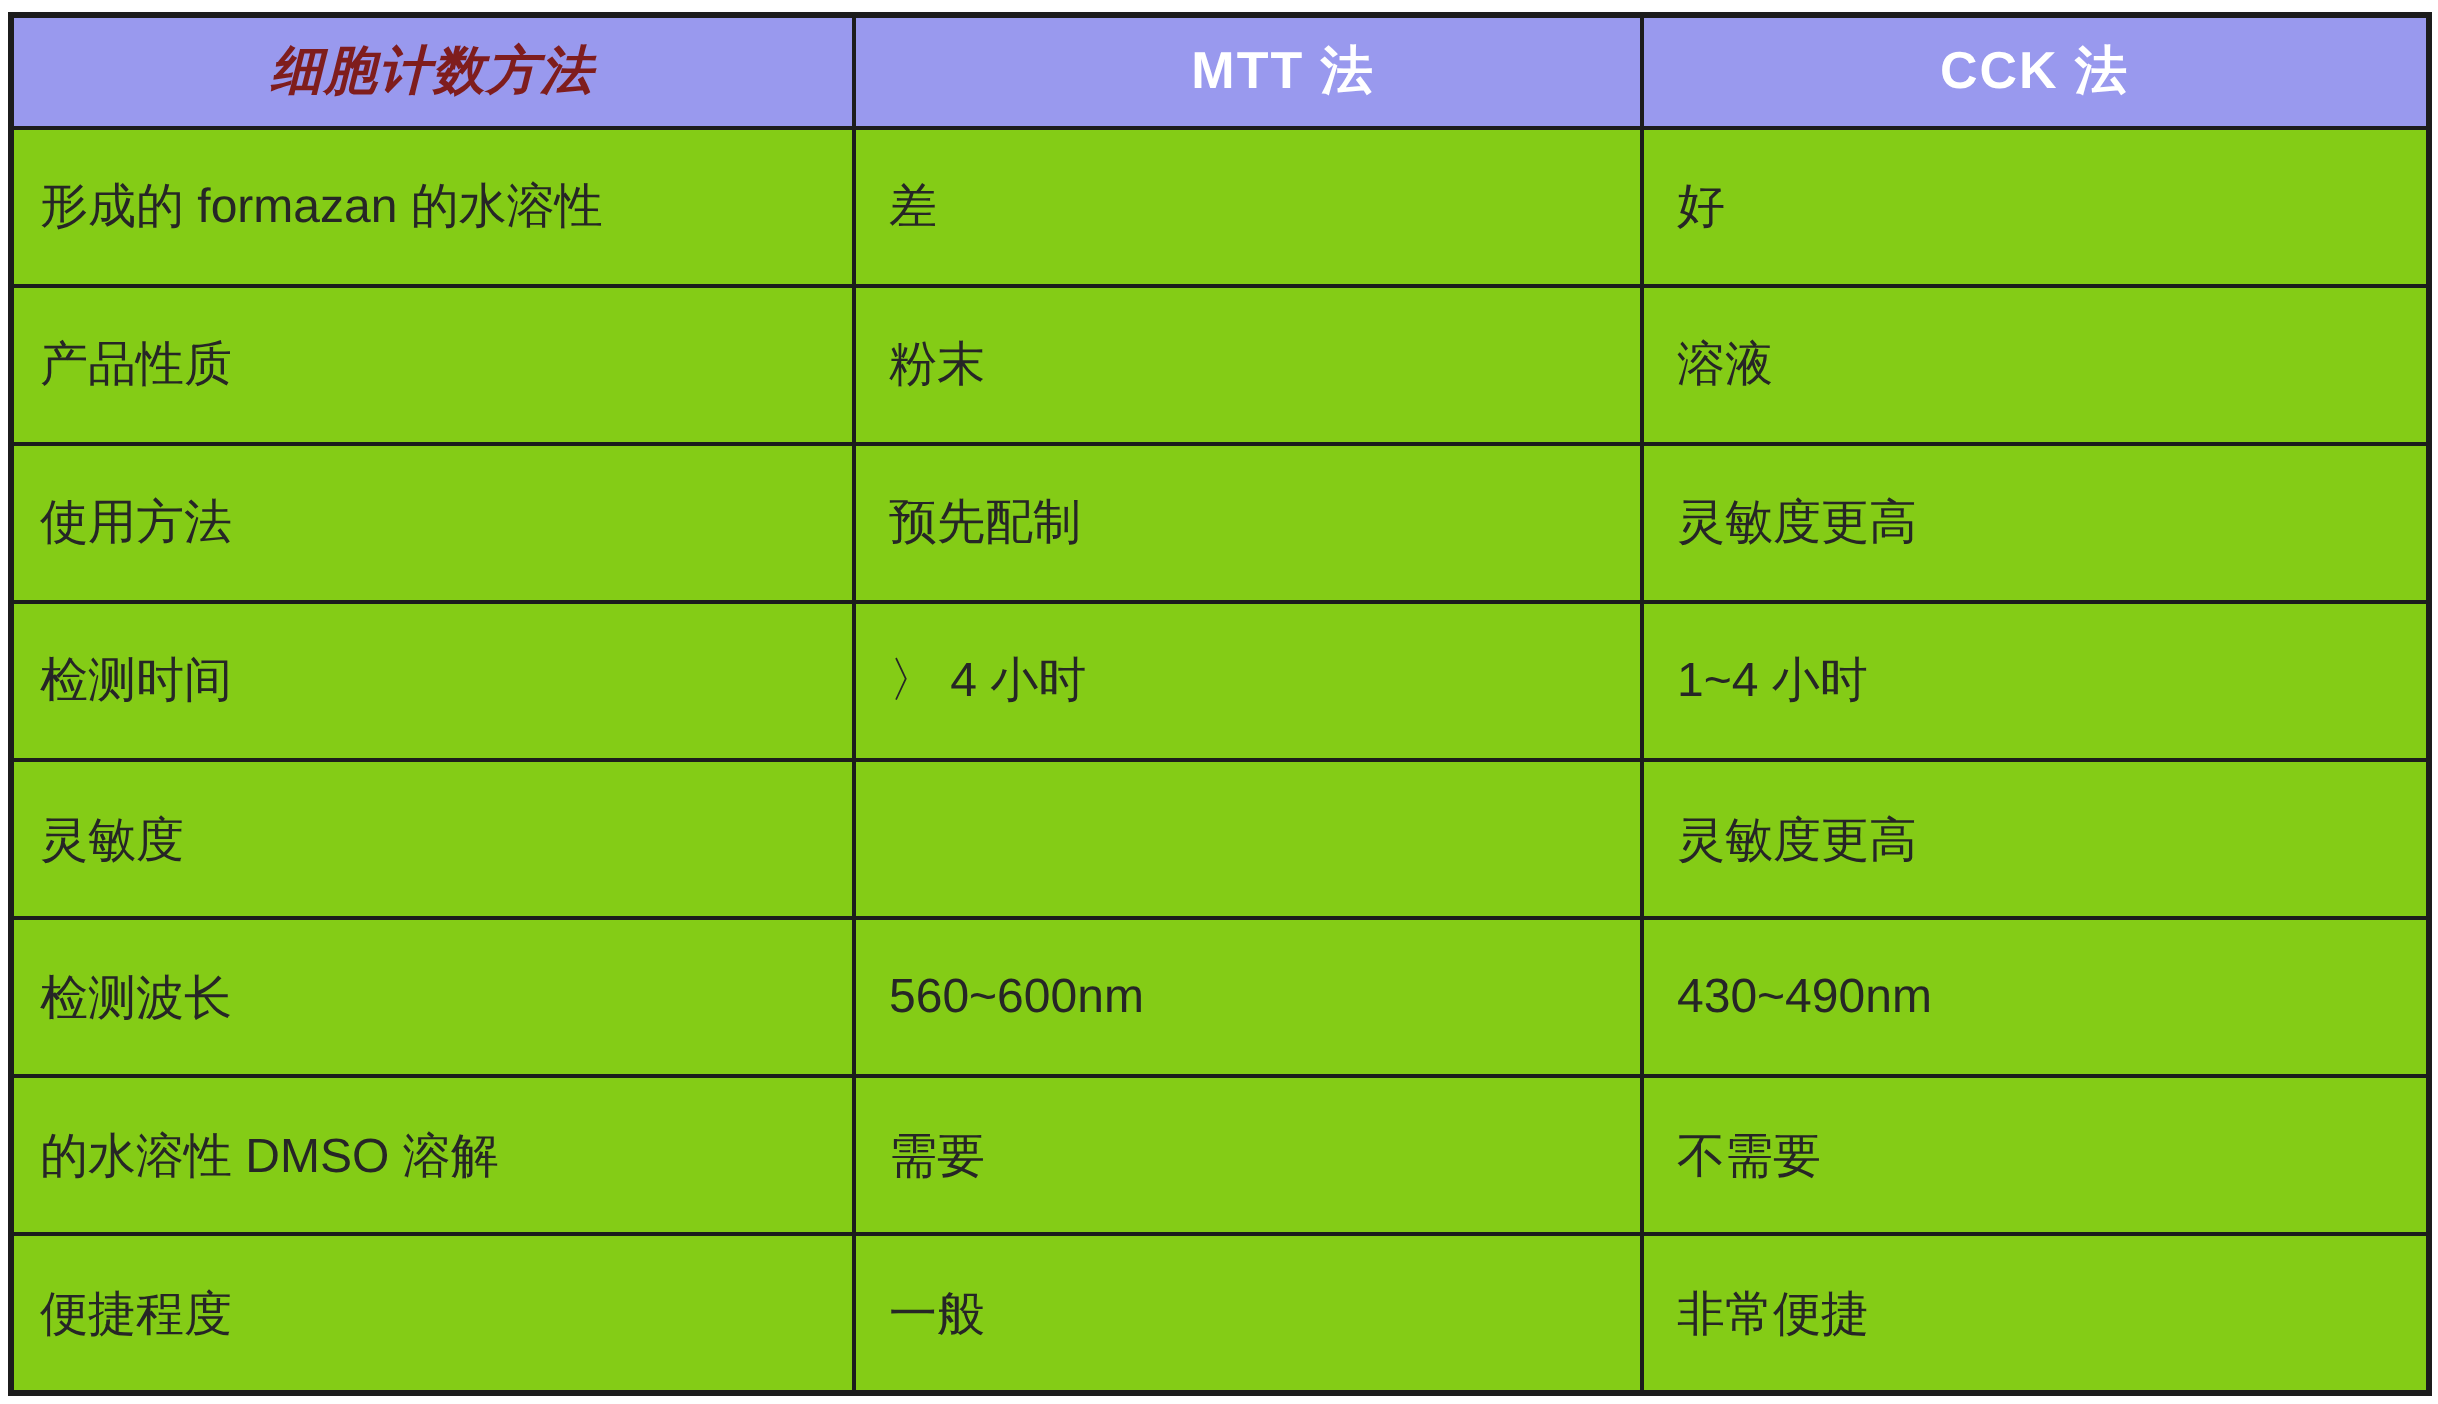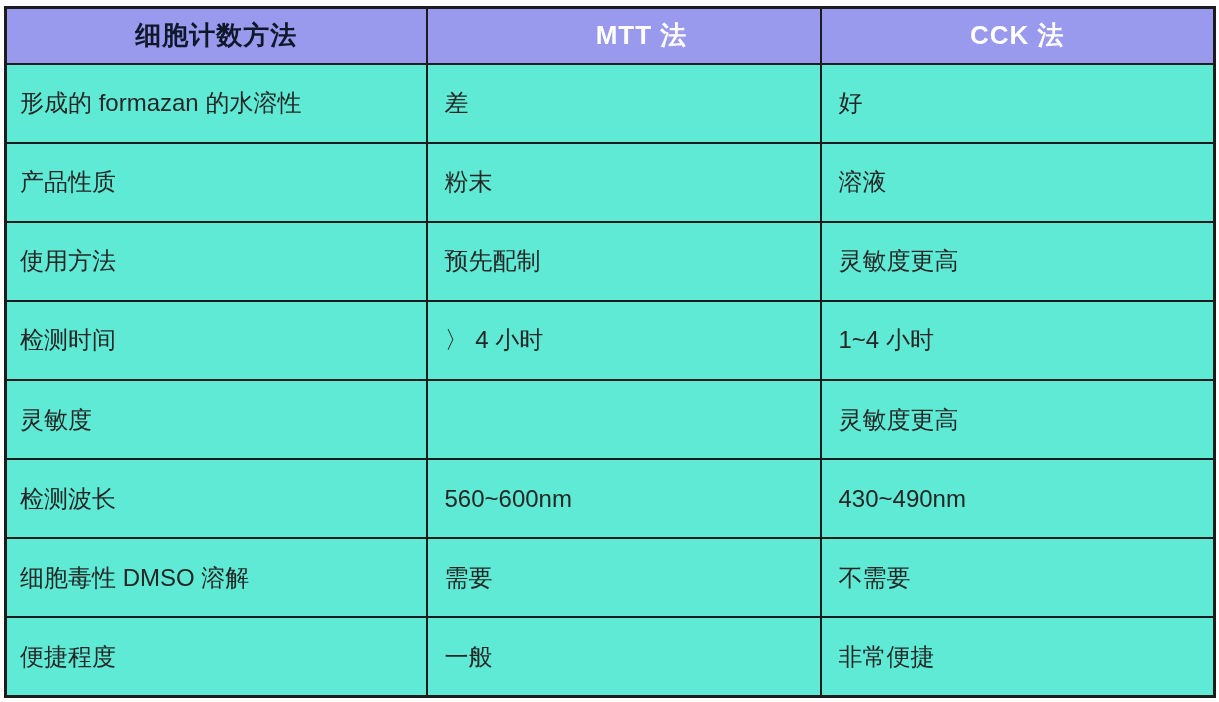--- a/index.html
+++ b/index.html
@@ -38,39 +38,39 @@
     color: #ffffff;
     font-weight: bold;
     font-size: 26px;
     text-align: center;
     letter-spacing: 1px;
   }
   tbody td {
     height: 63px;
     font-size: 24px;
     color: #262626;
-    background: #5eead4;
+    background: #84cc16;
     text-align: left;
   }
   tbody td.label-cell { padding-left: 13px; }
   tbody td.value-cell { padding-left: 17px; }
 </style>
 </head>
 <body>
 
 <div class="page">
   <table class="compare">
     <colgroup>
       <col class="c1">
         <col class="c2">
         <col class="c3">
     </colgroup>
     <thead>
       <tr>
-        <th style="background: rgb(153, 153, 238); color: #0f172a;">细胞计数方法</th>
+        <th style="background: rgb(153, 153, 238); color: #7f1d1d; font-style: italic;">细胞计数方法</th>
         <th style="background: rgb(153, 153, 238); color: rgb(255, 255, 255); padding-left: 36px;">MTT 法</th>
         <th style="background: rgb(153, 153, 238); color: rgb(255, 255, 255);">CCK 法</th>
       </tr>
     </thead>
     <tbody>
         <tr>
           <td class="label-cell">形成的 formazan 的水溶性</td>
           <td class="value-cell">差</td>
           <td class="value-cell">好</td>
         </tr>
@@ -93,21 +93,21 @@
           <td class="label-cell">灵敏度</td>
           <td class="value-cell"></td>
           <td class="value-cell">灵敏度更高</td>
         </tr>
         <tr>
           <td class="label-cell">检测波长</td>
           <td class="value-cell">560~600nm</td>
           <td class="value-cell">430~490nm</td>
         </tr>
         <tr>
-          <td class="label-cell">细胞毒性 DMSO 溶解</td>
+          <td class="label-cell">的水溶性 DMSO 溶解</td>
           <td class="value-cell">需要</td>
           <td class="value-cell">不需要</td>
         </tr>
         <tr>
           <td class="label-cell">便捷程度</td>
           <td class="value-cell">一般</td>
           <td class="value-cell">非常便捷</td>
         </tr>
       </tbody>
   </table>

